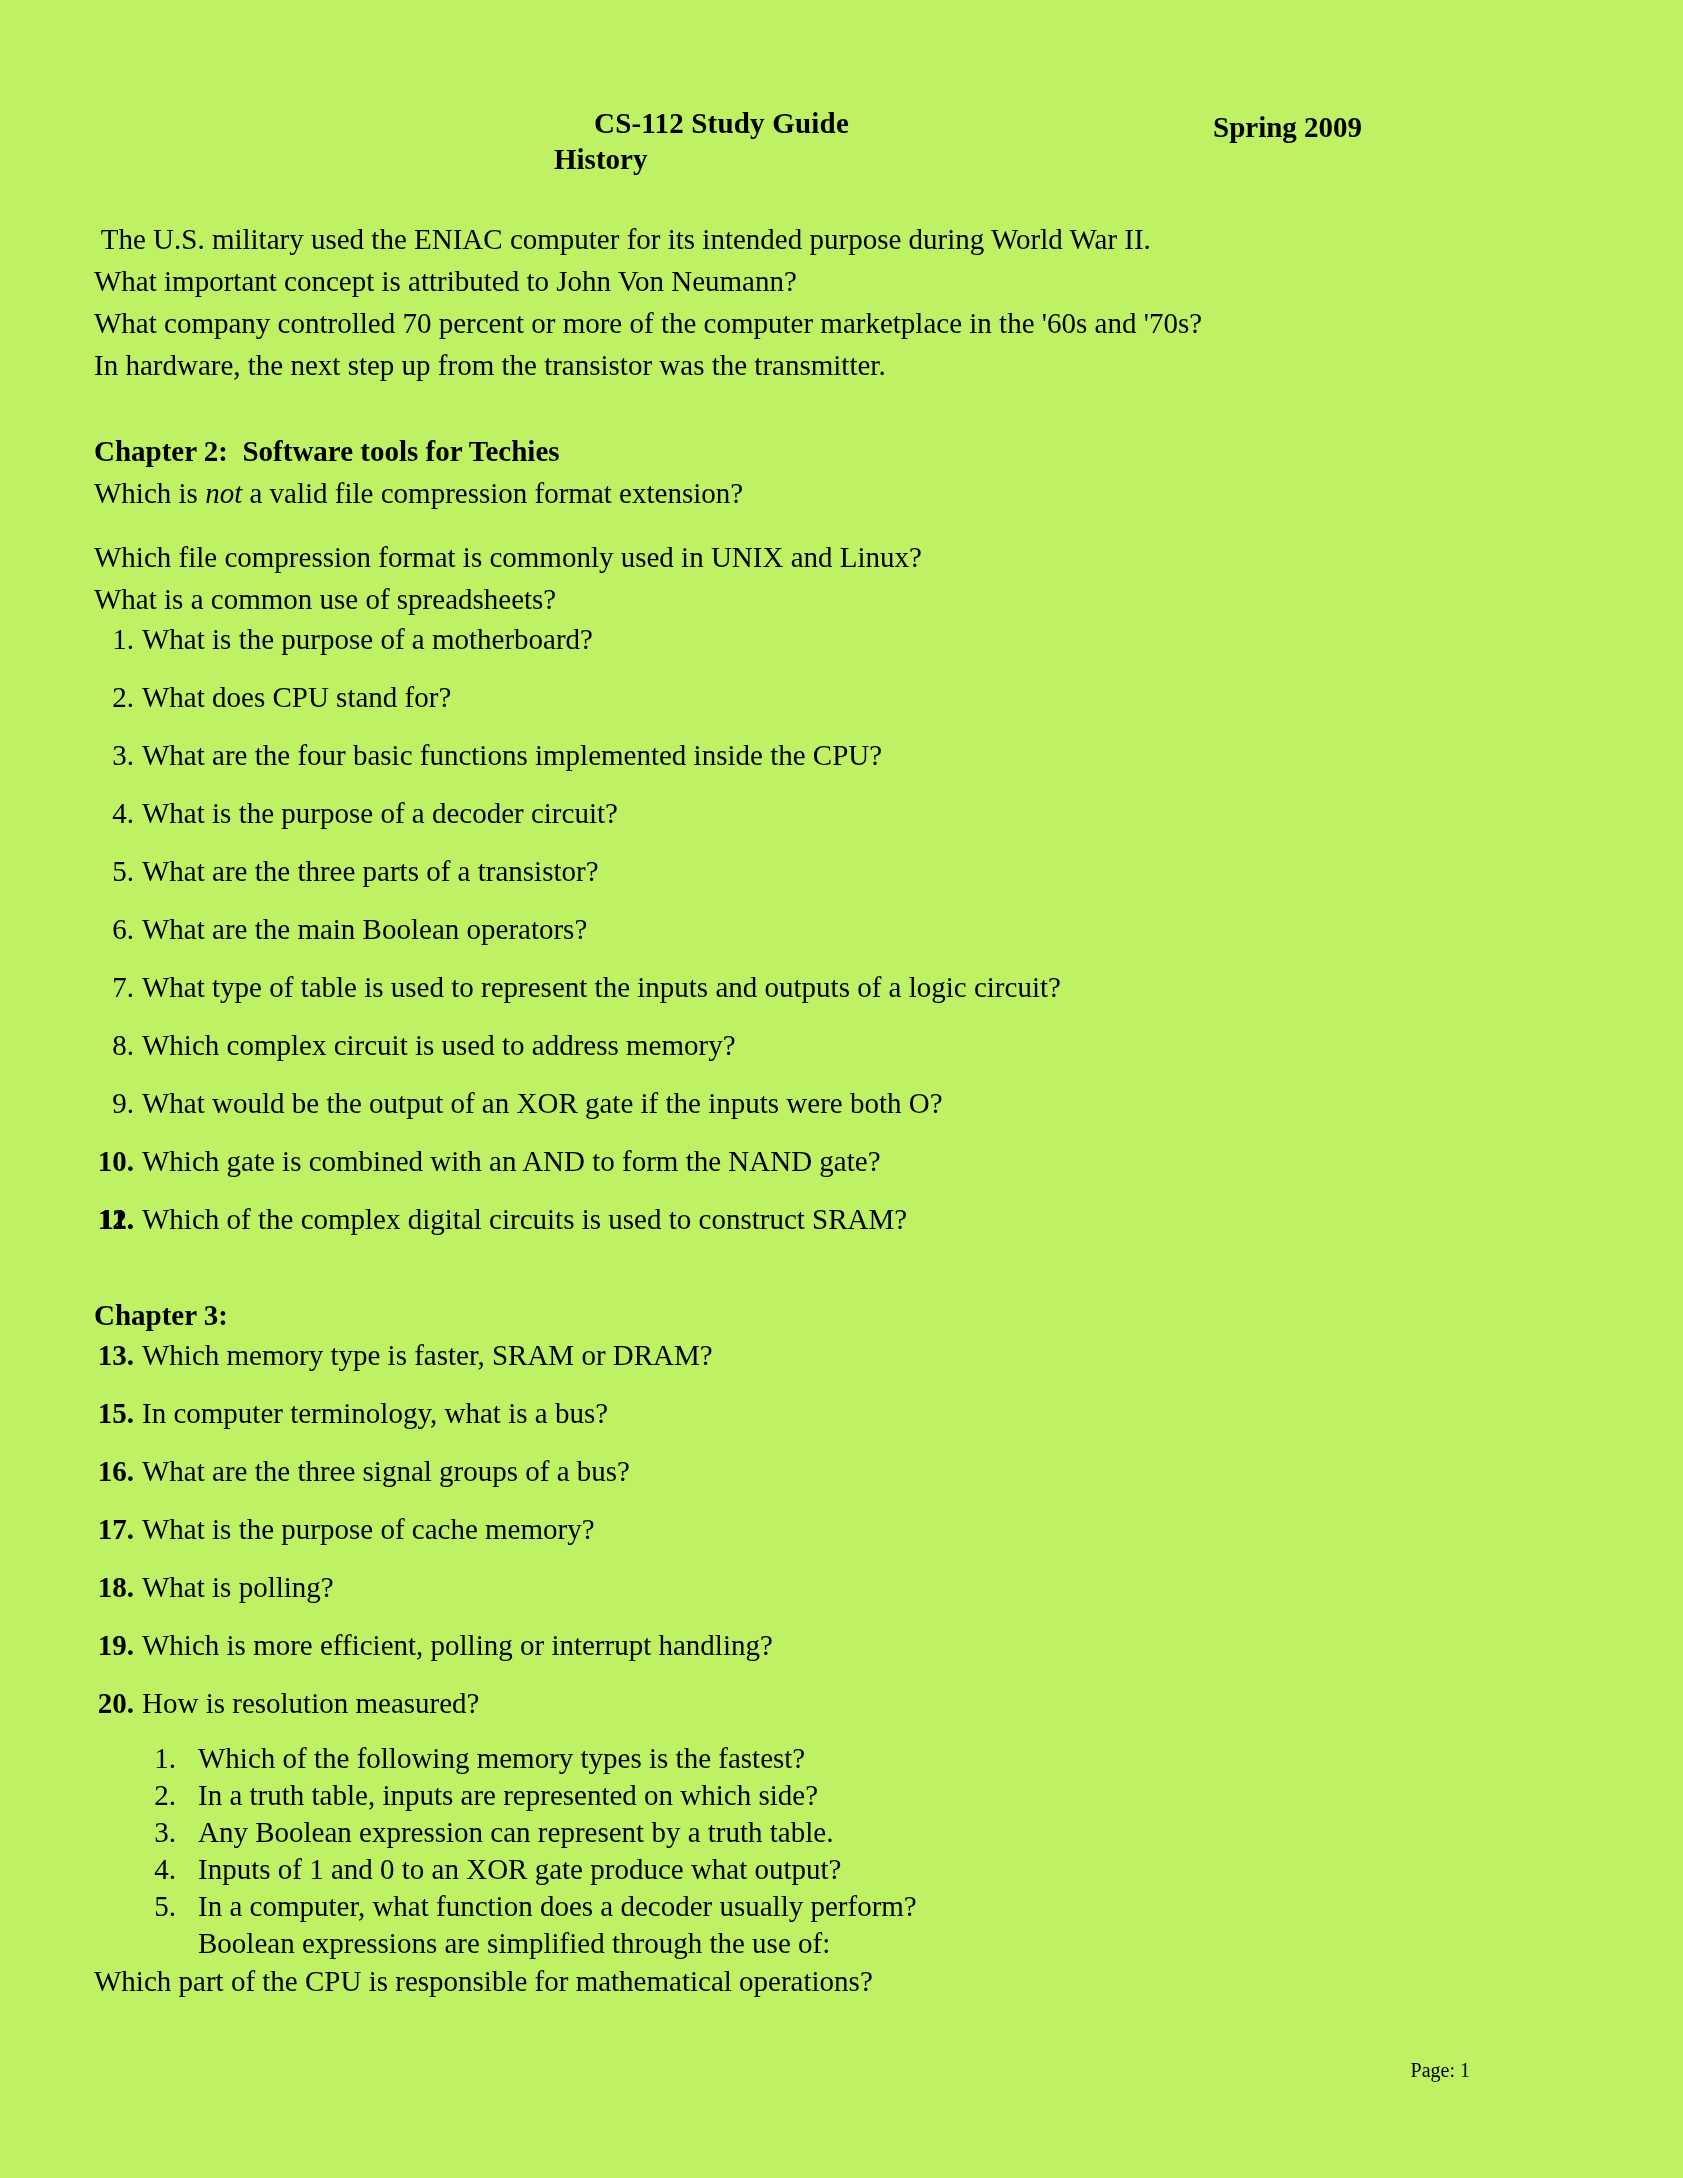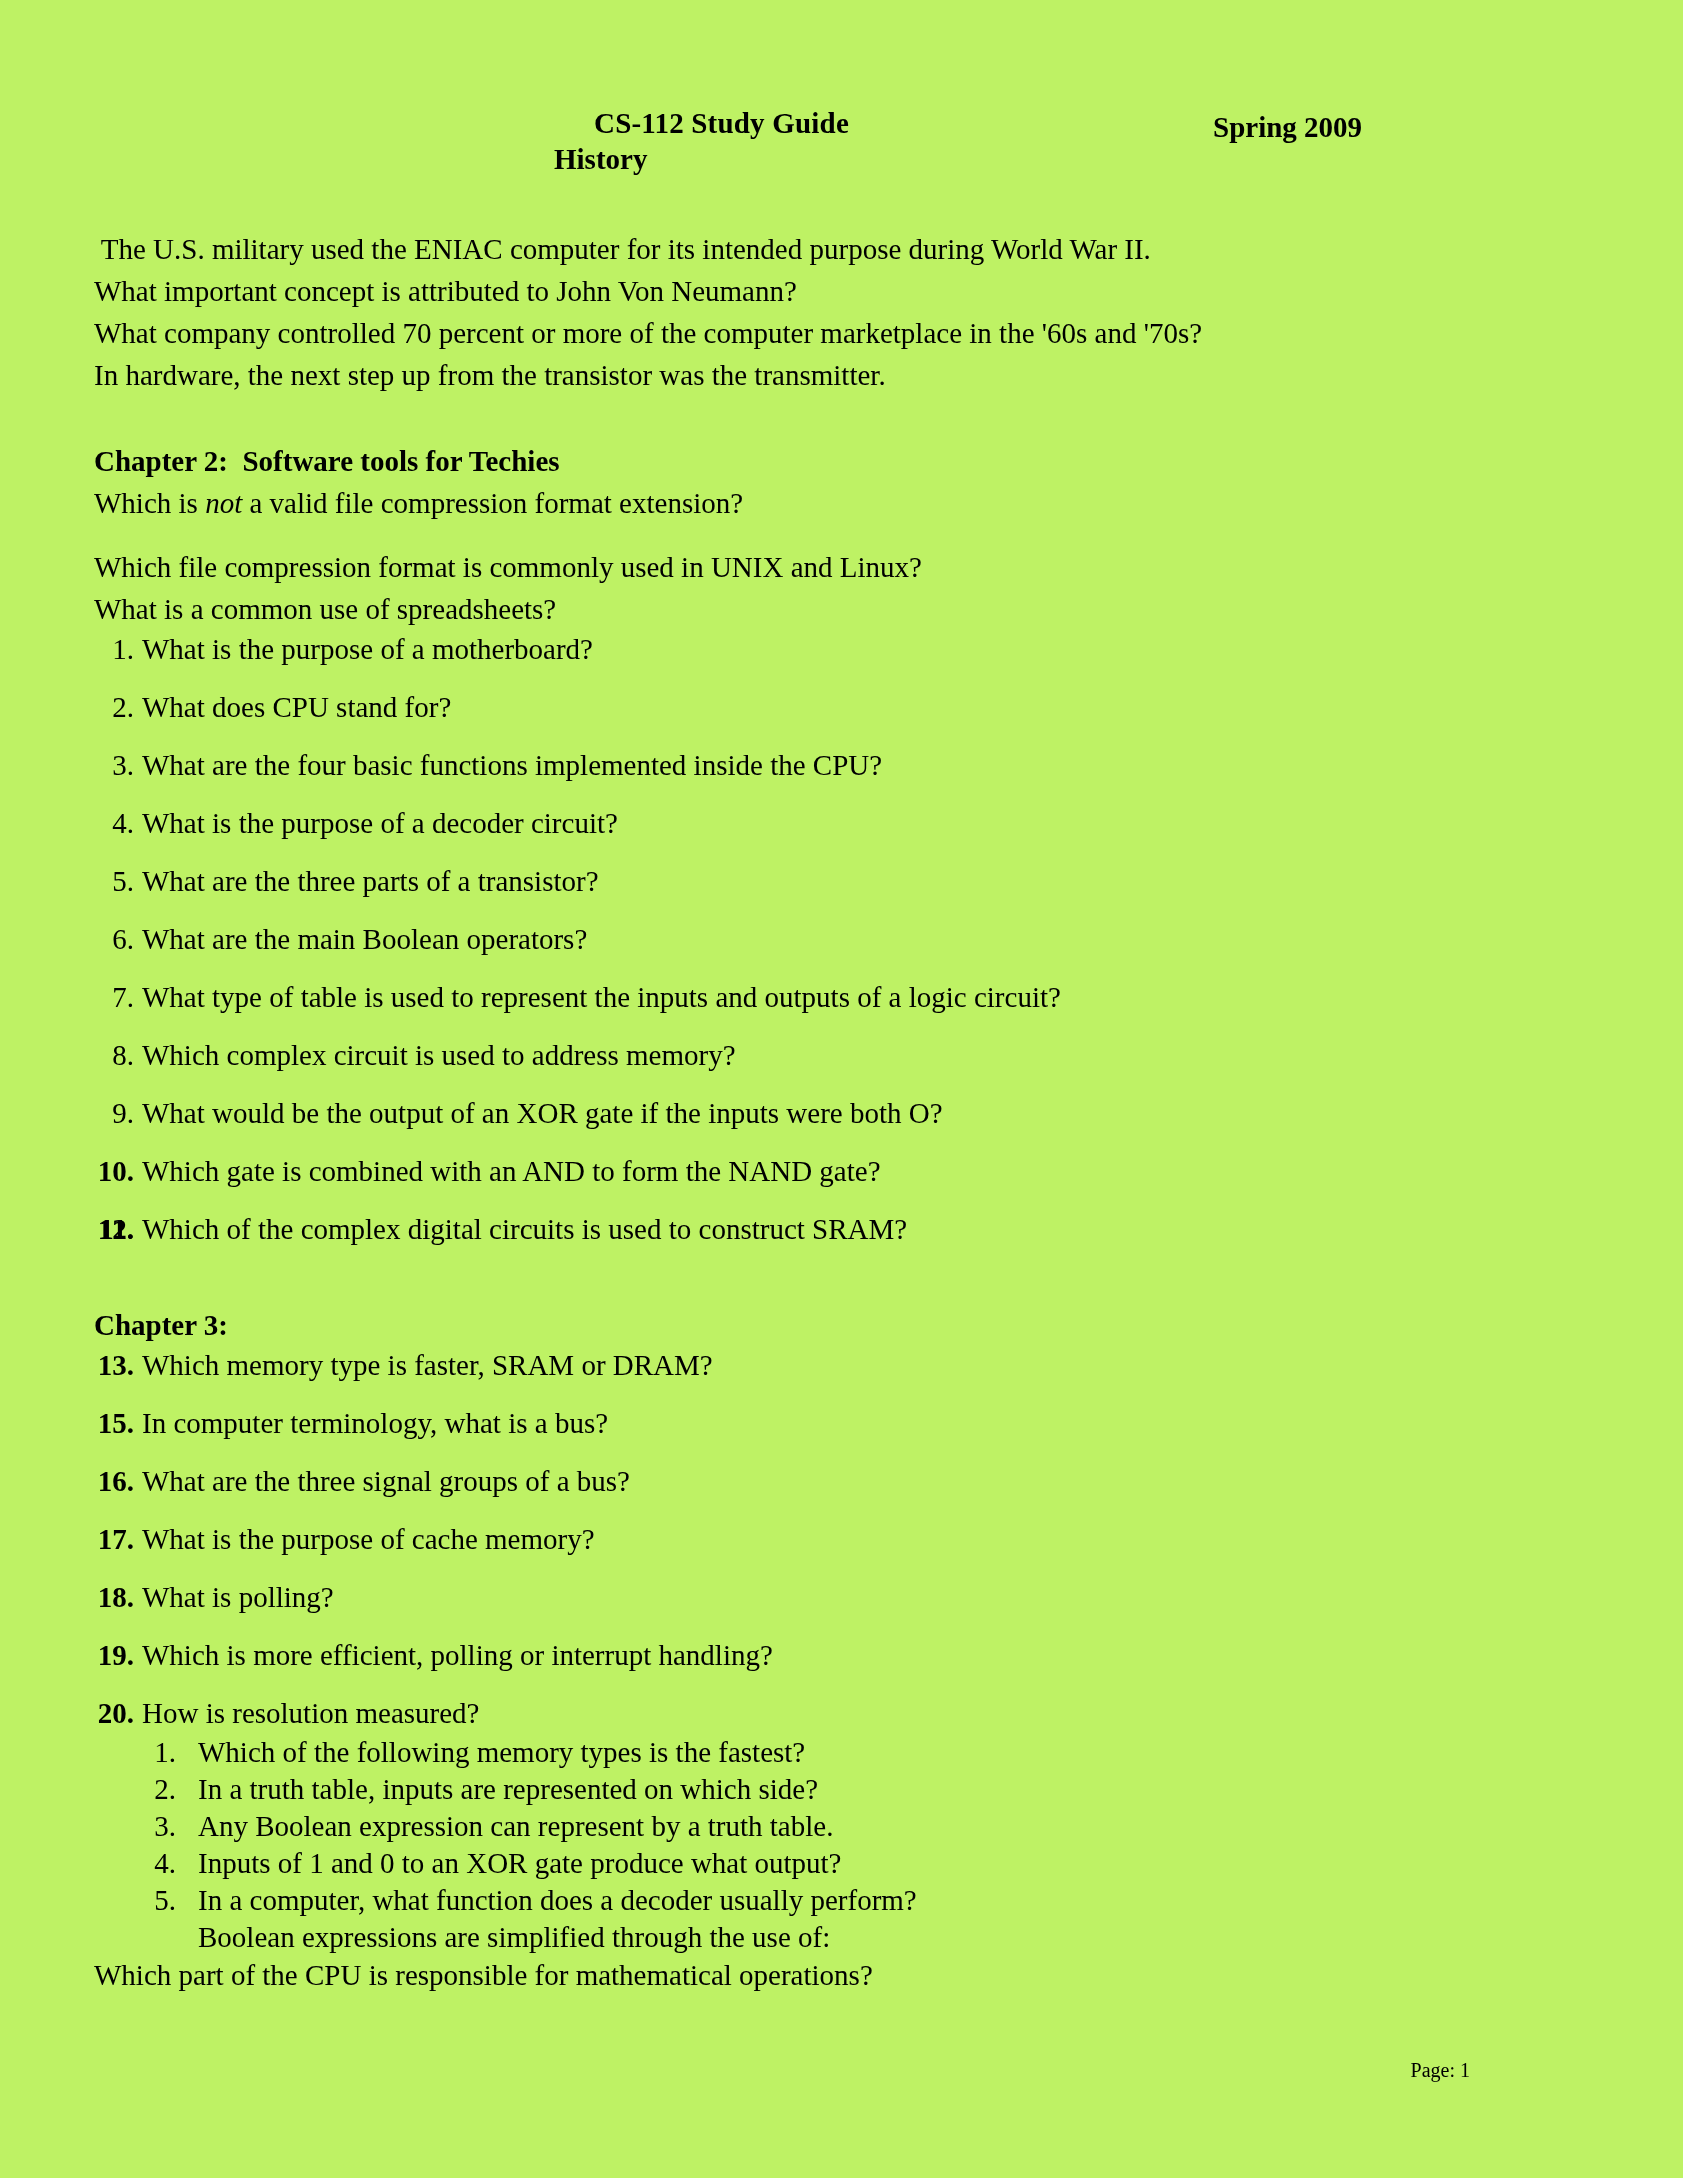--- a/index.html
+++ b/index.html
@@ -51,21 +51,21 @@
     top: 36px;
     font-size: 29px;
     font-weight: bold;
     white-space: nowrap;
   }
 
   
   .body {
     position: absolute;
     left: 94px;
-    top: 228px;
+    top: 218px;
     width: 1505px;
   }
   .para {
     font-size: 29px;
     line-height: 42px;
     white-space: pre;
   }
   .spacer-sm { height: 22px; }
   .spacer-md { height: 36px; }
   .spacer-lg { height: 44px; }
@@ -84,21 +84,21 @@
     list-style: none;
   }
   .qitem {
     position: relative;
     font-size: 29px;
     line-height: 38px;
     padding-left: 48px;
     margin-bottom: 20px;
     white-space: pre-wrap;
   }
-  .qitem.tight { margin-bottom: 2px; }
+  .qitem.tight { margin-bottom: 18px; }
   .qnum {
     position: absolute;
     left: 0;
     top: 0;
     width: 40px;
     text-align: right;
     white-space: pre;
   }
   .qnum.bold { font-weight: bold; }
 

